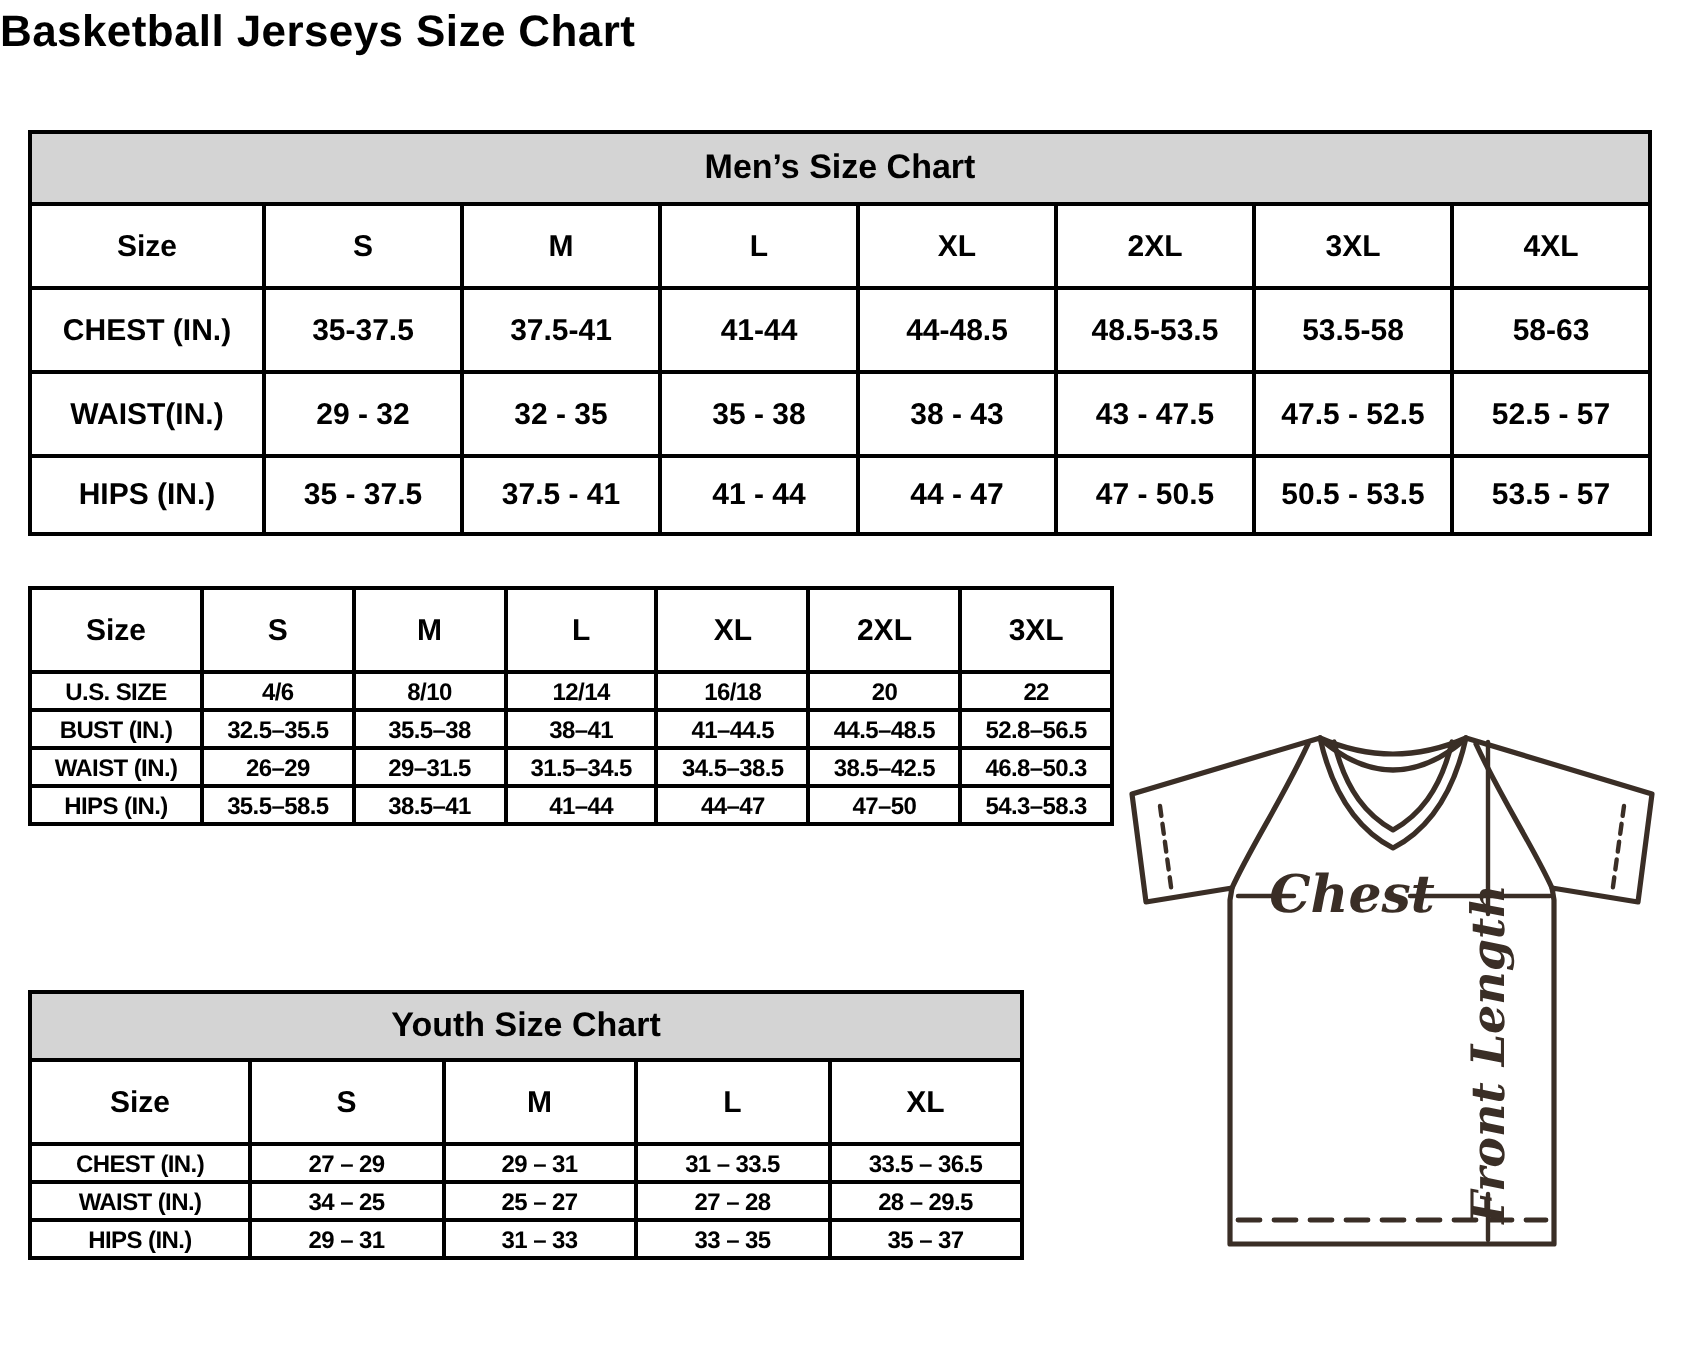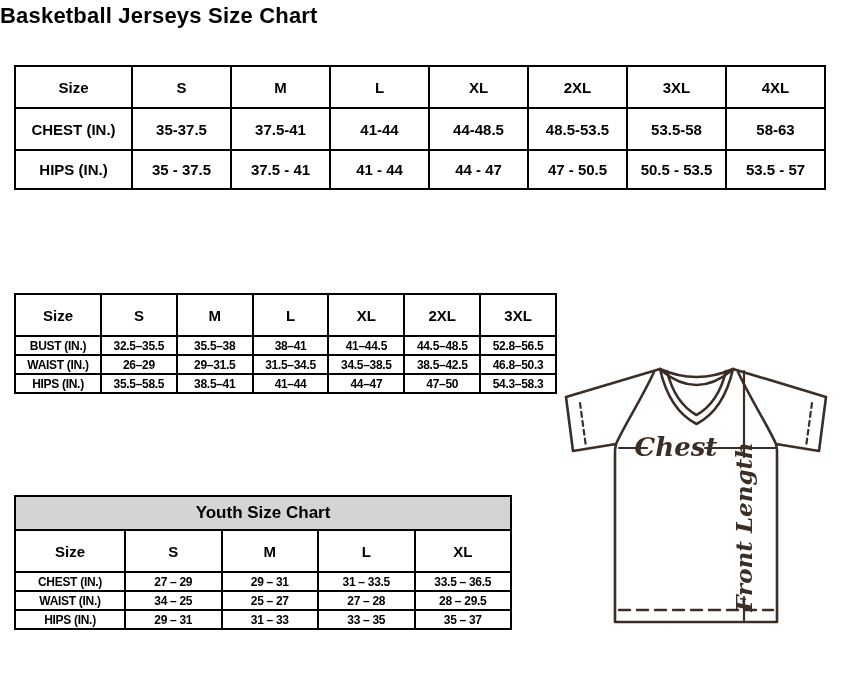--- a/index.html
+++ b/index.html
@@ -90,39 +90,52 @@
       <col style="width:117px">
         <col>
         <col>
         <col>
         <col>
         <col>
         <col>
         <col>
     </colgroup>
     <tbody>
+        <tr class="bar-row">
+      <td class="chart-bar" colspan="8">Men’s Size Chart</td>
+    </tr>
     <tr class="head-row">
       <th>Size</th>
       <th>S</th>
       <th>M</th>
       <th>L</th>
       <th>XL</th>
       <th>2XL</th>
       <th>3XL</th>
       <th>4XL</th>
     </tr>
     <tr class="data-row">
       <th>CHEST (IN.)</th>
       <td>35-37.5</td>
       <td>37.5-41</td>
       <td>41-44</td>
       <td>44-48.5</td>
       <td>48.5-53.5</td>
       <td>53.5-58</td>
       <td>58-63</td>
+    </tr>
+    <tr class="data-row">
+      <th>WAIST(IN.)</th>
+      <td>29 - 32</td>
+      <td>32 - 35</td>
+      <td>35 - 38</td>
+      <td>38 - 43</td>
+      <td>43 - 47.5</td>
+      <td>47.5 - 52.5</td>
+      <td>52.5 - 57</td>
     </tr>
     <tr class="data-row last-row">
       <th>HIPS (IN.)</th>
       <td>35 - 37.5</td>
       <td>37.5 - 41</td>
       <td>41 - 44</td>
       <td>44 - 47</td>
       <td>47 - 50.5</td>
       <td>50.5 - 53.5</td>
       <td>53.5 - 57</td>
@@ -144,20 +157,29 @@
     <tr class="head-row">
       <th>Size</th>
       <th>S</th>
       <th>M</th>
       <th>L</th>
       <th>XL</th>
       <th>2XL</th>
       <th>3XL</th>
     </tr>
     <tr class="data-row">
+      <th>U.S. SIZE</th>
+      <td>4/6</td>
+      <td>8/10</td>
+      <td>12/14</td>
+      <td>16/18</td>
+      <td>20</td>
+      <td>22</td>
+    </tr>
+    <tr class="data-row">
       <th>BUST (IN.)</th>
       <td>32.5–35.5</td>
       <td>35.5–38</td>
       <td>38–41</td>
       <td>41–44.5</td>
       <td>44.5–48.5</td>
       <td>52.8–56.5</td>
     </tr>
     <tr class="data-row">
       <th>WAIST (IN.)</th>

